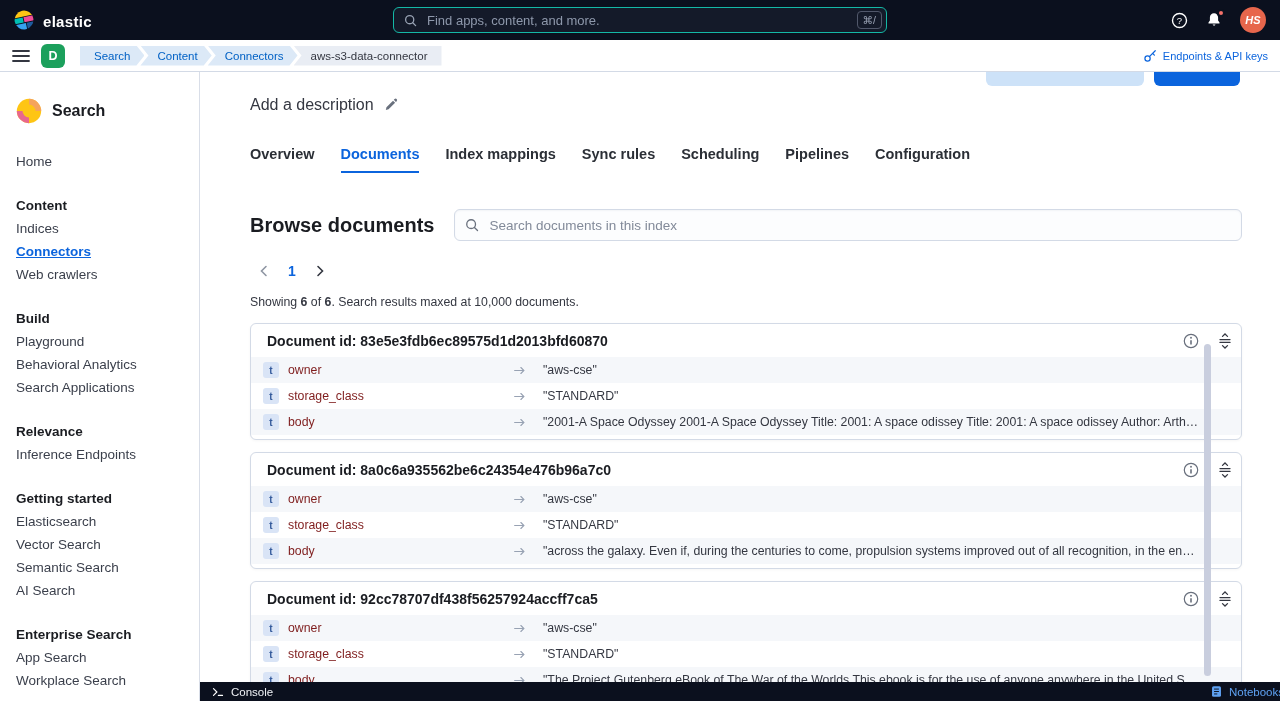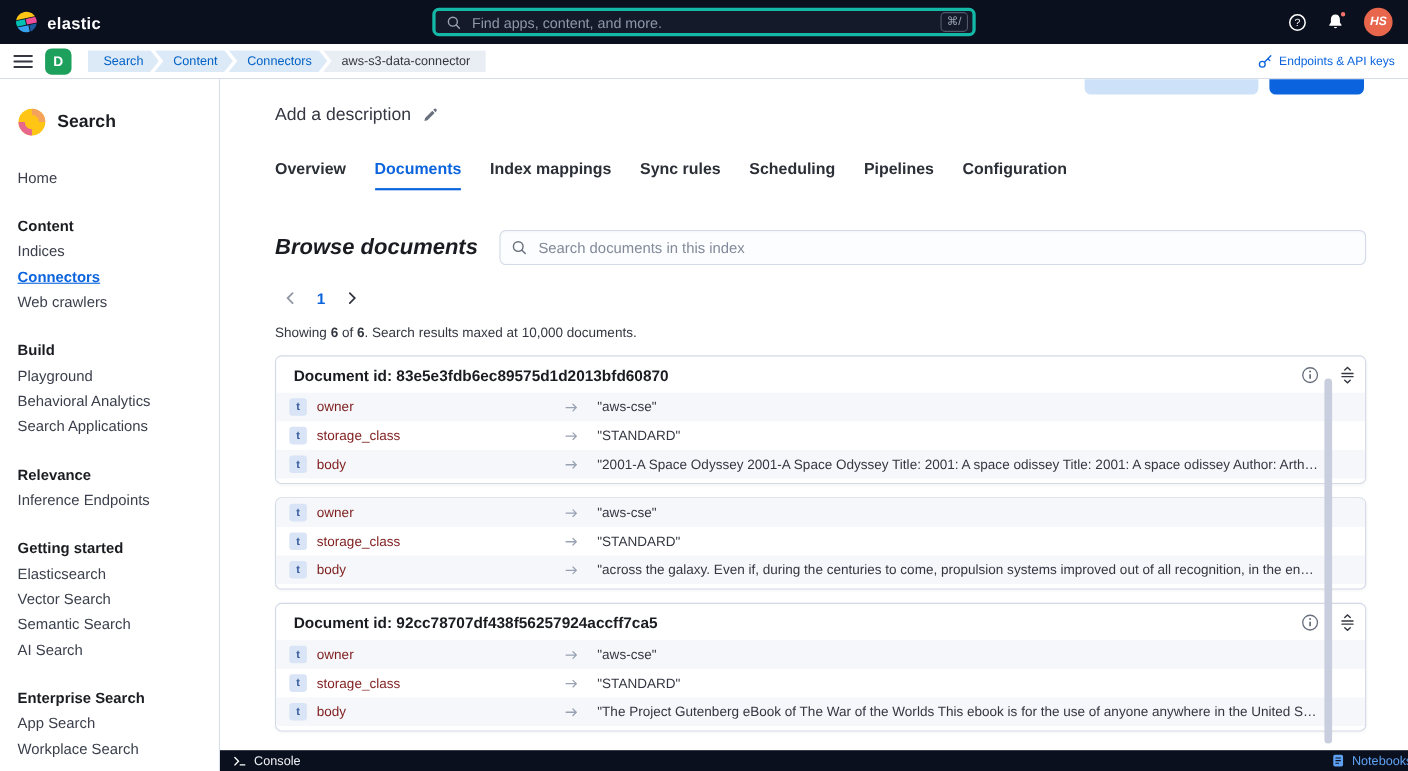--- a/index.html
+++ b/index.html
@@ -7,21 +7,21 @@
   body {
     width:1280px; height:701px; overflow:hidden; background:#fff;
     font-family:"Liberation Sans", sans-serif; color:#343741;
   }
 
   
   .ghdr { height:40px; background:#0b101e; display:flex; align-items:center; padding:0 14px; position:relative; }
   .brand { display:flex; align-items:flex-end; gap:9px; color:#fff; font-size:15px; font-weight:600; letter-spacing:.3px; }
   .gsearch {
     position:absolute; left:50%; top:7px; transform:translateX(-50%);
-    width:494px; height:26px; border:3px solid #14b8a6; border-radius:6px;
+    width:494px; height:26px; border:1px solid #14b8a6; border-radius:6px;
     background:#141a29; display:flex; align-items:center; gap:8px; padding:0 4px 0 10px; cursor:text;
   }
   .gsearch input { flex:1; background:transparent; border:none; outline:none; font:inherit; font-size:13px; color:#dfe5ef; min-width:0; }
   .gsearch input::placeholder { color:#8e98ab; }
   .kbd { border:1px solid #51586b; color:#9aa3b5; border-radius:4px; font-size:10.5px; line-height:1; padding:3px 5px; white-space:nowrap; }
   .gicons { margin-left:auto; display:flex; align-items:center; gap:18px; }
   .icon-btn { position:relative; display:flex; cursor:pointer; }
   .notif-dot { position:absolute; top:-3px; right:-3px; width:8px; height:8px; border-radius:50%; background:#f6726a; border:2px solid #0b101e; }
   .avatar { width:26px; height:26px; border-radius:50%; background:#e7664c; color:#fff; font-size:11px; font-weight:700; display:flex; align-items:center; justify-content:center; cursor:pointer;font-style:italic; }
 
@@ -53,21 +53,21 @@
   .btn-light { width:158px; height:30px; border-radius:6px; background:#cde2f8; cursor:pointer; }
   .btn-primary { width:86px; height:30px; border-radius:6px; background:#0b64dd; cursor:pointer; }
 
   .desc-row { margin-top:24px; display:flex; align-items:center; gap:10px; font-size:16px; color:#343741; width:fit-content; cursor:pointer; }
 
   .tabs { margin-top:32px; display:flex; gap:26px; }
   .tab { font-size:14.5px; font-weight:600; color:#2b2f36; padding-bottom:9px; cursor:pointer; border-bottom:2px solid transparent; white-space:nowrap; }
   .tab.active { color:#0b64dd; border-bottom-color:#0b64dd; }
 
   .browse-row { margin-top:36px; display:flex; align-items:center; }
-  .browse-row h2 { margin:0; font-size:20px; font-weight:700; color:#1a1c21; white-space:nowrap;font-style:italic; }
+  .browse-row h2 { margin:0; font-size:20px; font-weight:700; color:#1a1c21; white-space:nowrap; }
   .doc-search { flex:1; margin-left:20px; height:32px; border:1px solid #d3dae6; border-radius:6px; background:#fcfdfe; display:flex; align-items:center; gap:8px; padding:0 10px; box-shadow:inset 0 1px 2px rgba(86,100,130,.06); cursor:text; }
   .doc-search input { flex:1; border:none; outline:none; background:transparent; font:inherit; font-size:13.5px; color:#343741; min-width:0; }
   .doc-search input::placeholder { color:#828a99; }
 
   .pagination { margin-top:22px; display:flex; align-items:center; gap:16px; padding-left:6px; }
   .pg-btn { display:flex; cursor:pointer; }
   .pg-num { color:#0b64dd; font-size:14px; font-weight:600; cursor:pointer; }
 
   .summary { margin:16px 0 0; font-size:12.3px; color:#343741; }
   .summary b { font-weight:700; }
@@ -299,20 +299,35 @@
           <span class="farrow">
               <svg width="13" height="13" viewBox="0 0 16 16" fill="none" stroke="#98a2b3" stroke-width="1.4" stroke-linecap="round">
                 <path d="M2 8h11M9.7 4.3 13.4 8l-3.7 3.7"></path>
               </svg>
             </span>
           <span class="fval">"2001-A Space Odyssey 2001-A Space Odyssey Title: 2001: A space odissey Title: 2001: A space odissey Author: Arthur C. Clarke Original language: English</span>
         </div>
       </article>
 
       <article class="card">
+        <div class="card-head">
+          <h3>Document id: 8a0c6a935562be6c24354e476b96a7c0</h3>
+          <span class="hicon">
+            <svg viewBox="0 0 16 16">
+                <circle cx="8" cy="8" r="6.7" fill="none" stroke="#69707d" stroke-width="1.2"></circle>
+                <line x1="8" y1="7.2" x2="8" y2="11.4" stroke="#69707d" stroke-width="1.6"></line>
+                <circle cx="8" cy="4.7" r="0.95" fill="#69707d"></circle>
+              </svg>
+          </span>
+          <span class="hicon">
+            <svg viewBox="0 0 16 16" fill="none" stroke="#343741" stroke-width="1.3" stroke-linecap="round">
+                <path d="M5.5 3.4 8 1l2.5 2.4M5.5 12.6 8 15l2.5-2.4M3 6.6h10M3 9.4h10"></path>
+              </svg>
+          </span>
+        </div>
         <div class="frow alt">
           <span class="tok">t</span>
           <span class="fname">owner</span>
           <span class="farrow">
               <svg width="13" height="13" viewBox="0 0 16 16" fill="none" stroke="#98a2b3" stroke-width="1.4" stroke-linecap="round">
                 <path d="M2 8h11M9.7 4.3 13.4 8l-3.7 3.7"></path>
               </svg>
             </span>
           <span class="fval">"aws-cse"</span>
         </div>

